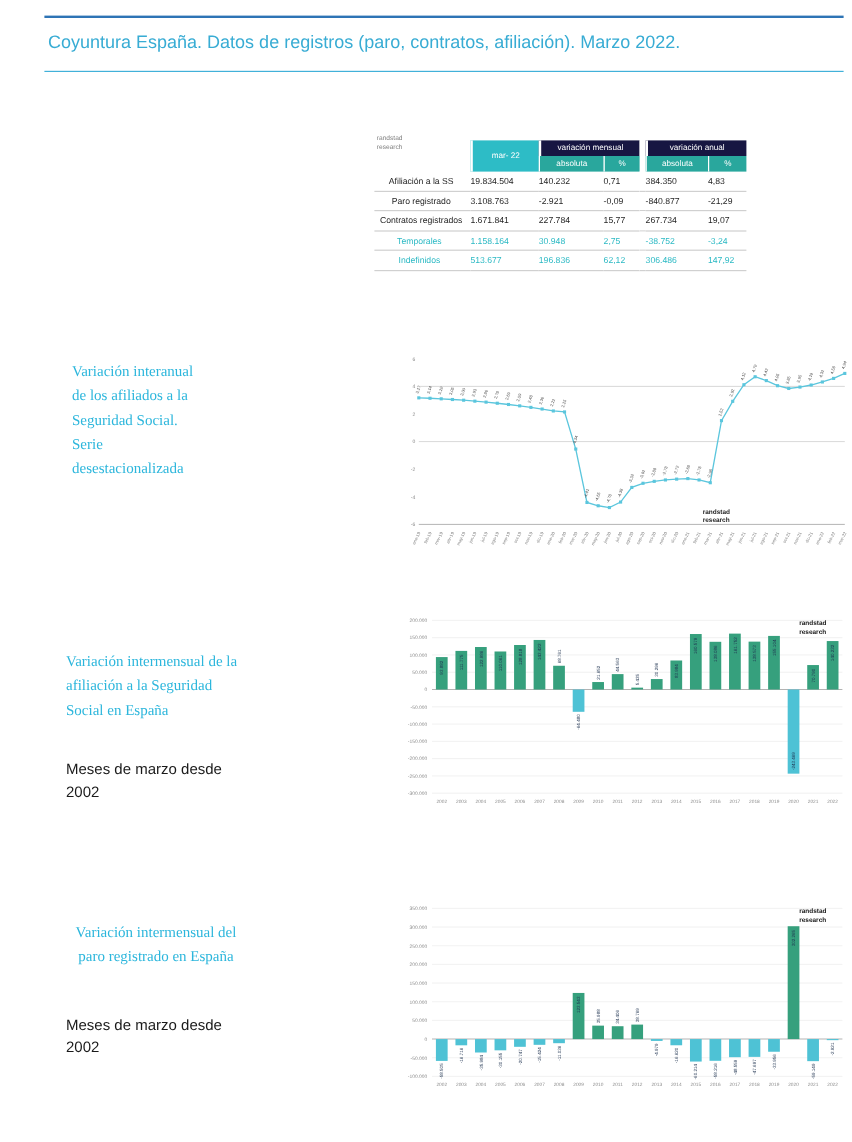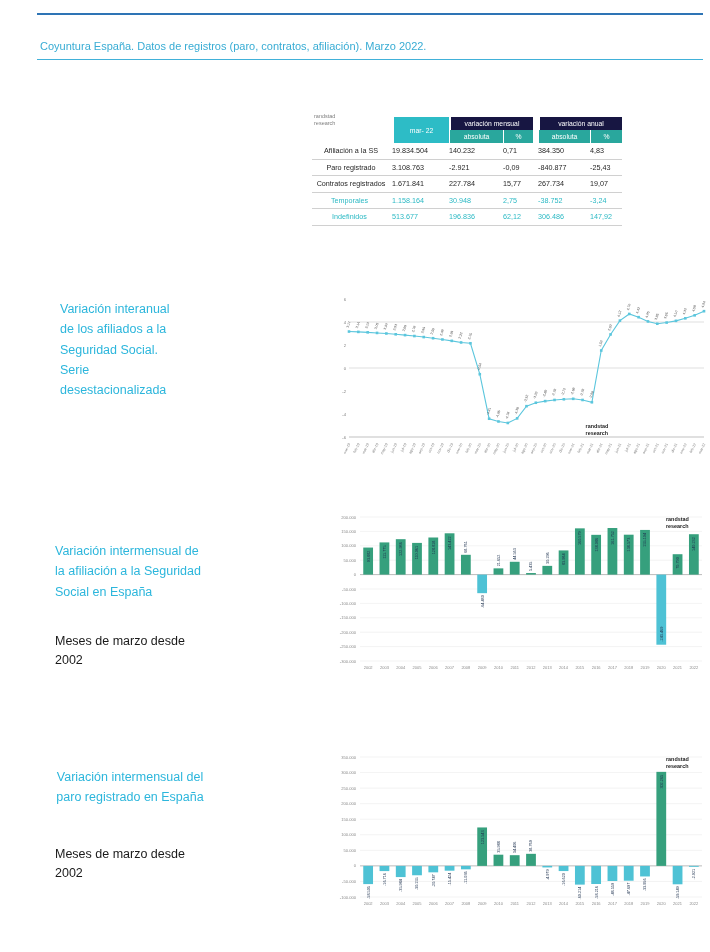--- a/index.html
+++ b/index.html
@@ -1,21 +1,21 @@
 <!DOCTYPE html>
 <html><head>
 <meta charset="utf-8">
 <style>
   html,body{margin:0;padding:0;background:#fff;}
   .page{position:relative;width:710px;height:952px;background:#ffffff;overflow:hidden;
         font-family:"Liberation Sans", sans-serif;}
   .abs{position:absolute;}
   .rule{position:absolute;}
   #rule-top{left:37px;top:13px;width:666px;height:2px;background:#2e74b5;}
-  #doc-title{left:40px;top:40px;width:620px;font-size:11px;color:#38acd4;}
+  #doc-title{left:40px;top:27px;width:620px;font-size:15px;color:#38acd4;}
   #rule-bottom{left:37px;top:59px;width:666px;height:1px;background:#41b1d9;}
 
   
   #table-logo{left:314px;top:113px;font-size:5.5px;line-height:1.3;color:#7f7f7f;}
   #summary-table{left:312px;top:117px;border-collapse:separate;border-spacing:0;table-layout:fixed;}
   #summary-table col.c-label{width:80px;}
   #summary-table col.c-val{width:57px;}
   #summary-table col.c-mabs{width:54px;}
   #summary-table col.c-mpct{width:30px;}
   #summary-table col.c-gap{width:5px;}
@@ -26,21 +26,21 @@
   #summary-table th.grp{background:#171642;text-align:center;border-left:2px solid #fff;}
   #summary-table th.subh{background:#29a79d;text-align:center;border-left:1px solid #fff;}
   #summary-table th.gap, #summary-table td.gap{background:#fff;}
   #summary-table td{font-size:7.2px;color:#262626;height:15.5px;padding:0 3px 0 0;
         border-bottom:1px solid #d0d0d0;white-space:nowrap;}
   #summary-table td.lbl{text-align:center;padding-left:1px;}
   #summary-table td.num{}
   #summary-table tr.teal td{color:#2bb9c4;}
   #summary-table tr.teal td.lbl{text-align:center;padding-right:6px;}
 
-  .sec-title{position:absolute;font-size:12.5px;line-height:1.62;color:#2cb6dc;}
+  .sec-title{position:absolute;font-size:12.5px;line-height:1.62;color:#2cb6dc;font-family:Liberation Serif, serif;}
   .sec-sub{position:absolute;font-size:12.5px;line-height:1.5;color:#1a1a1a;}
   #sec1-title{left:60px;top:299px;width:112px;}
   #sec2-title{left:55px;top:541px;width:150px;}
   #sec2-sub{left:55px;top:632px;width:150px;}
   #sec3-title{left:55px;top:767px;width:150px;text-align:center;}
   #sec3-sub{left:55px;top:845px;width:150px;}
 
   svg{position:absolute;overflow:visible;}
   #chart1{left:333px;top:289px;}
   #chart2{left:316px;top:509px;}
@@ -97,21 +97,21 @@
         <td class="num">384.350</td>
         <td class="num">4,83</td>
       </tr>
       <tr>
         <td class="lbl">Paro registrado</td>
         <td class="num">3.108.763</td>
         <td class="num">-2.921</td>
         <td class="num">-0,09</td>
         <td class="gap"></td>
         <td class="num">-840.877</td>
-        <td class="num">-25,43</td>
+        <td class="num">-21,29</td>
       </tr>
       <tr>
         <td class="lbl">Contratos registrados</td>
         <td class="num">1.671.841</td>
         <td class="num">227.784</td>
         <td class="num">15,77</td>
         <td class="gap"></td>
         <td class="num">267.734</td>
         <td class="num">19,07</td>
       </tr>

